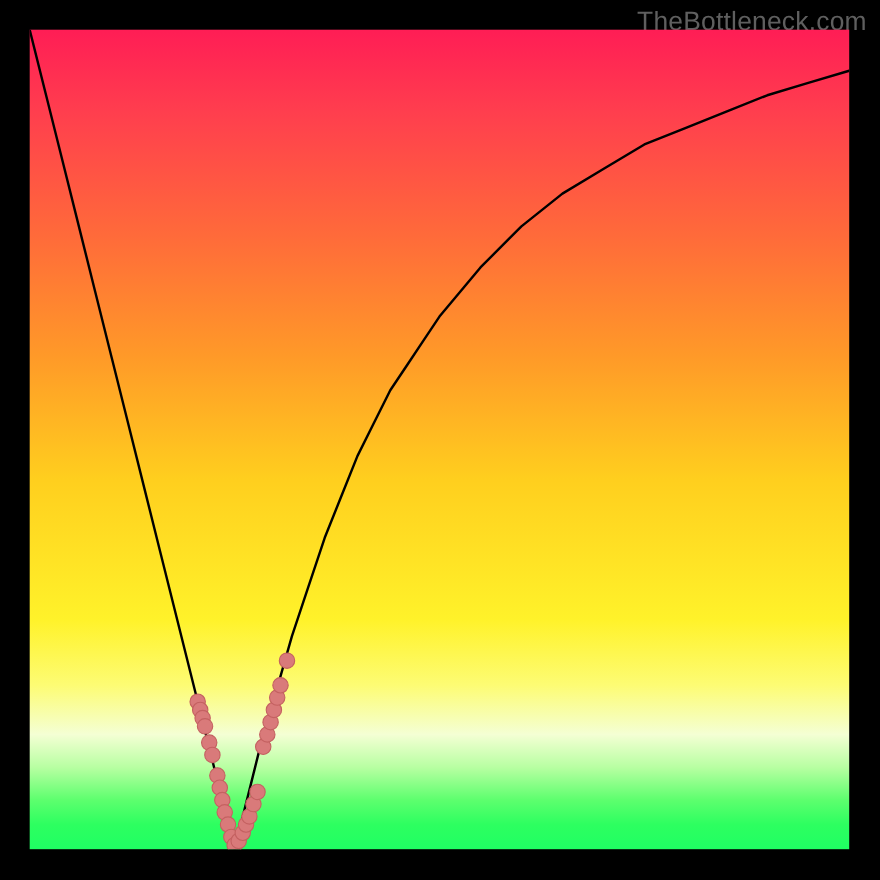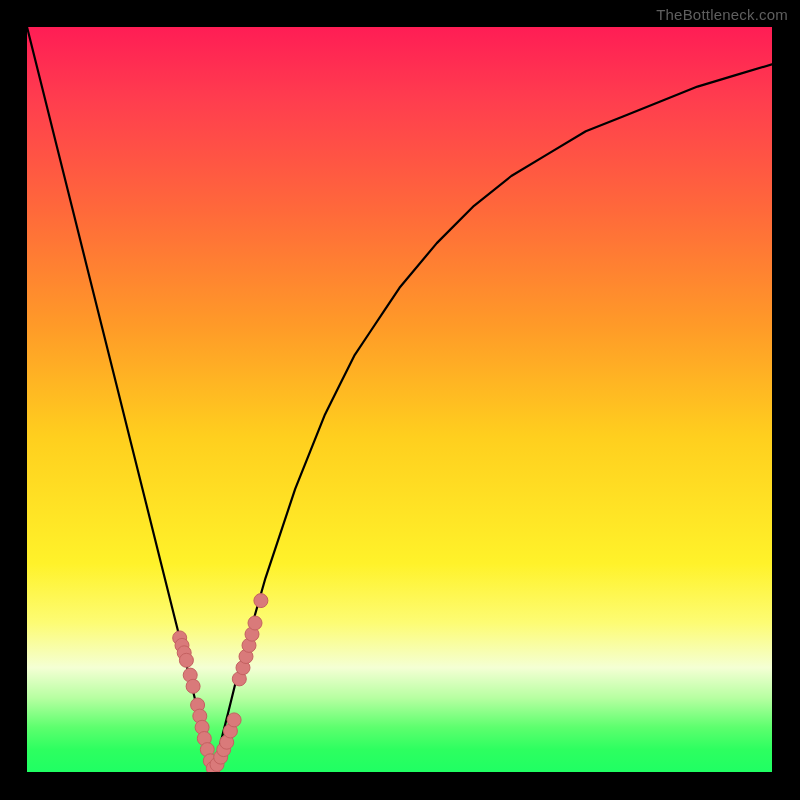--- a/index.html
+++ b/index.html
@@ -45,21 +45,21 @@
     left: 0;
     top: 0;
     width: 745px;
     height: 745px;
   }
   .watermark {
     position: absolute;
     top: 6px;
     right: 12px;
     color: #5f5f5f;
-    font-size: 15px;
+    font-size: 24px;
     letter-spacing: 0.2px;
     user-select: none;
   }
 </style>
 </head>
 <body>
 
 <div class="frame">
   <div class="watermark">TheBottleneck.com</div>
 

